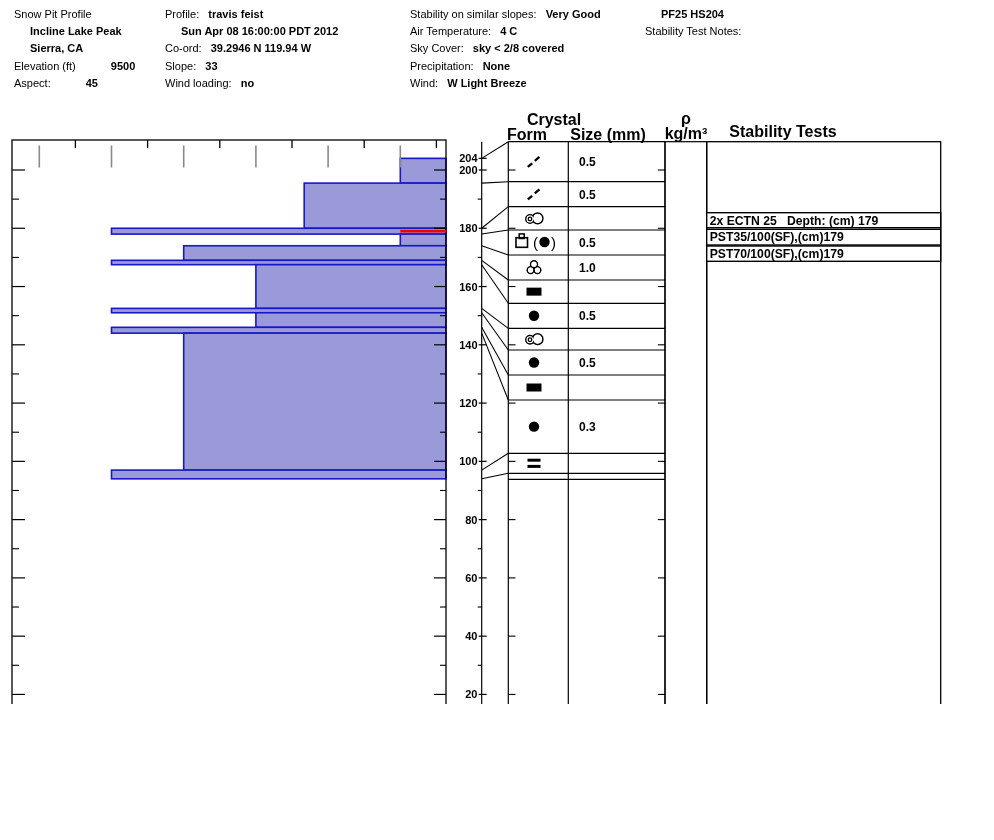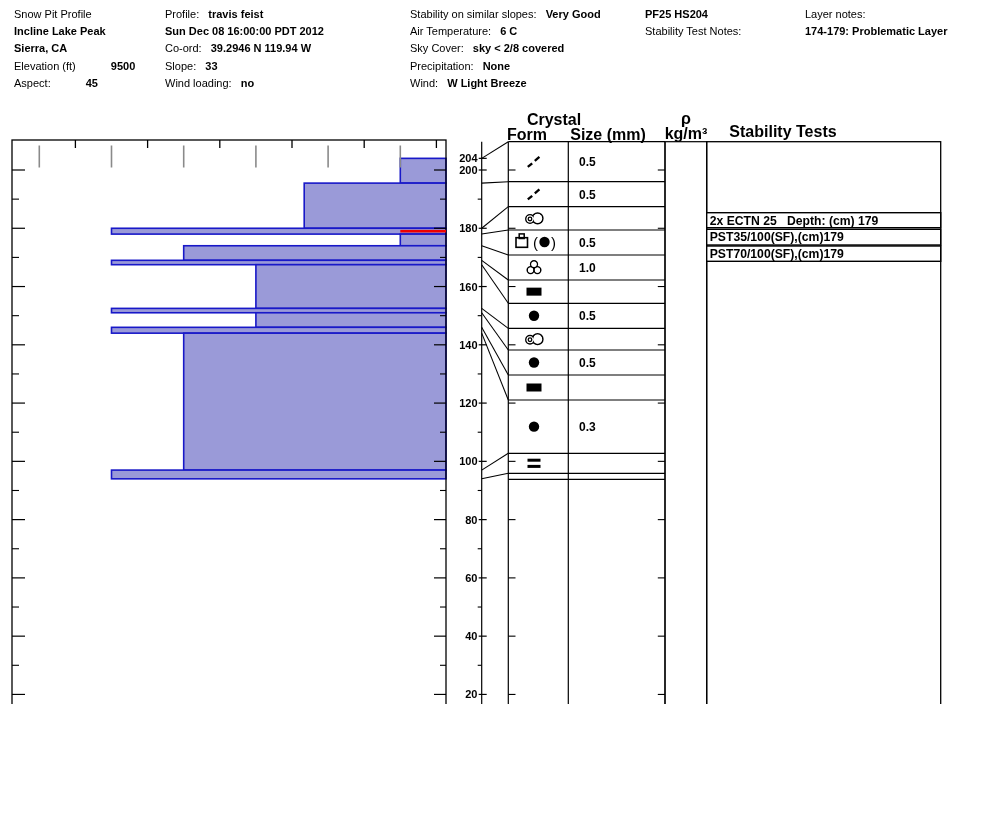--- a/index.html
+++ b/index.html
@@ -2,21 +2,21 @@
 <html><head>
 <meta charset="utf-8">
 <style>
   html,body{margin:0;padding:0;background:#fff;}
   .page{position:relative;width:994px;height:704px;background:#ffffff;
         font-family:"Liberation Sans",sans-serif;font-size:11px;color:#000;overflow:hidden;}
   .hcol{position:absolute;top:6px;}
   .hrow{height:17.2px;line-height:17.2px;white-space:nowrap;}
   .lbl{font-weight:normal;}
   .val{font-weight:bold;margin-left:6px;text-align:center;}
-  .val.nolead{margin-left:0;}
+  .val.nolead{margin-left:16px;}
   .val.gapL{margin-left:32px;}
   .specifics-row{position:absolute;left:14px;top:95px;height:17px;line-height:17px;white-space:nowrap;}
   .colhead{position:absolute;font-weight:bold;font-size:16px;transform:translateX(-50%);white-space:nowrap;}
   .notes{position:absolute;left:13px;top:806px;font-weight:bold;font-size:12px;}
   svg.chart{position:absolute;left:0;top:0;}
   svg text{font-family:"Liberation Sans",sans-serif;}
 </style>
 </head>
 <body>
 
@@ -35,21 +35,21 @@
       <span class="val gapL">45</span>
     </div>
   </div>
 
 
   <div class="hcol" style="left:165px">
     <div class="hrow">
       <span class="lbl">Profile:</span>
       <span class="val">travis feist</span>
     </div>
-    <div class="hrow"><span class="val nolead">Sun Dec 08 16:00:00 PDT 2012</span></div>
+    <div class="hrow"><span class="val nolead">Sun Apr 08 16:00:00 PDT 2012</span></div>
     <div class="hrow">
       <span class="lbl">Co-ord:</span>
       <span class="val">39.2946 N 119.94 W</span>
     </div>
     <div class="hrow">
       <span class="lbl">Slope:</span>
       <span class="val">33</span>
     </div>
     <div class="hrow">
       <span class="lbl">Wind loading:</span>
@@ -57,45 +57,41 @@
     </div>
   </div>
 
   <div class="hcol" style="left:410px">
     <div class="hrow">
       <span class="lbl">Stability on similar slopes:</span>
       <span class="val">Very Good</span>
     </div>
     <div class="hrow">
       <span class="lbl">Air Temperature:</span>
-      <span class="val">6 C</span>
+      <span class="val">4 C</span>
     </div>
     <div class="hrow">
       <span class="lbl">Sky Cover:</span>
       <span class="val">sky &lt; 2/8 covered</span>
     </div>
     <div class="hrow">
       <span class="lbl">Precipitation:</span>
       <span class="val">None</span>
     </div>
     <div class="hrow">
       <span class="lbl">Wind:</span>
       <span class="val">W Light Breeze</span>
     </div>
   </div>
 
   <div class="hcol" style="left:645px">
     <div class="hrow"><span class="val nolead">PF25 HS204</span></div>
     <div class="hrow"><span class="lbl">Stability Test Notes:</span></div>
   </div>
 
-  <div class="hcol" style="left:805px">
-    <div class="hrow"><span class="lbl">Layer notes:</span></div>
-    <div class="hrow"><span class="val nolead">174-179: Problematic Layer</span></div>
-  </div>
 
   <div class="colhead" style="left:554px;top:111px">Crystal</div>
   <div class="colhead" style="left:527px;top:126px">Form</div>
   <div class="colhead" style="left:608px;top:126px">Size (mm)</div>
   <div class="colhead" style="left:686px;top:110px">ρ</div>
   <div class="colhead" style="left:686px;top:125px">kg/m³</div>
   <div class="colhead" style="left:783px;top:123px">Stability Tests</div>
 
   <svg class="chart" id="chart-svg" width="994" height="840" viewBox="0 0 994 840">
       <g>

